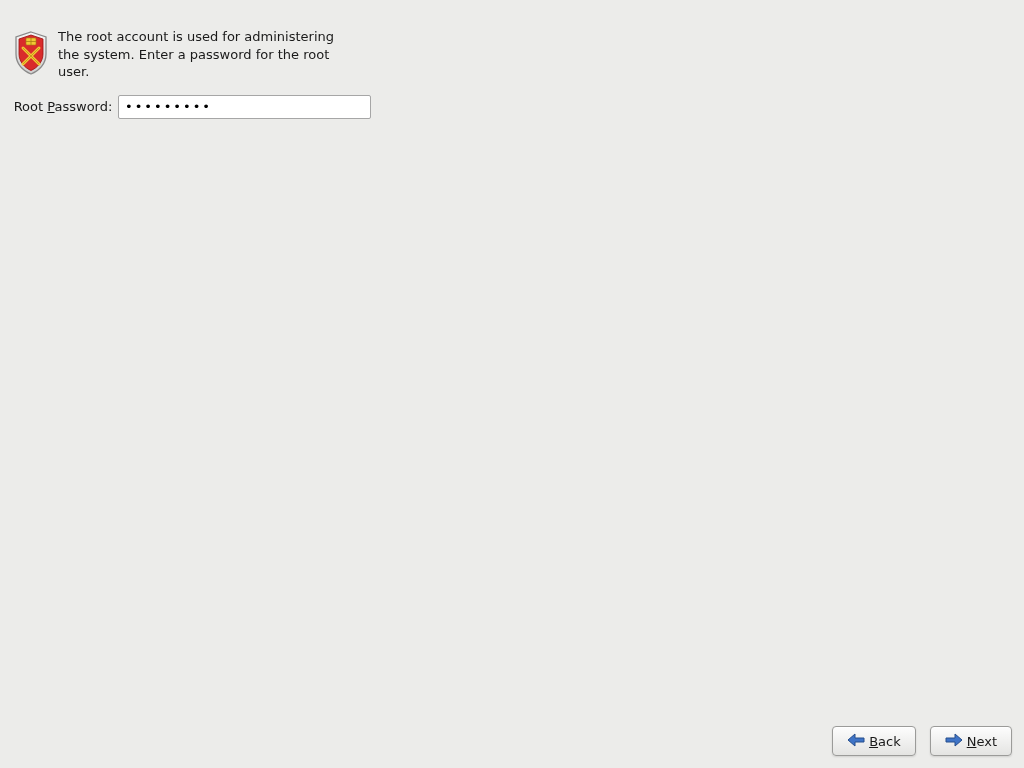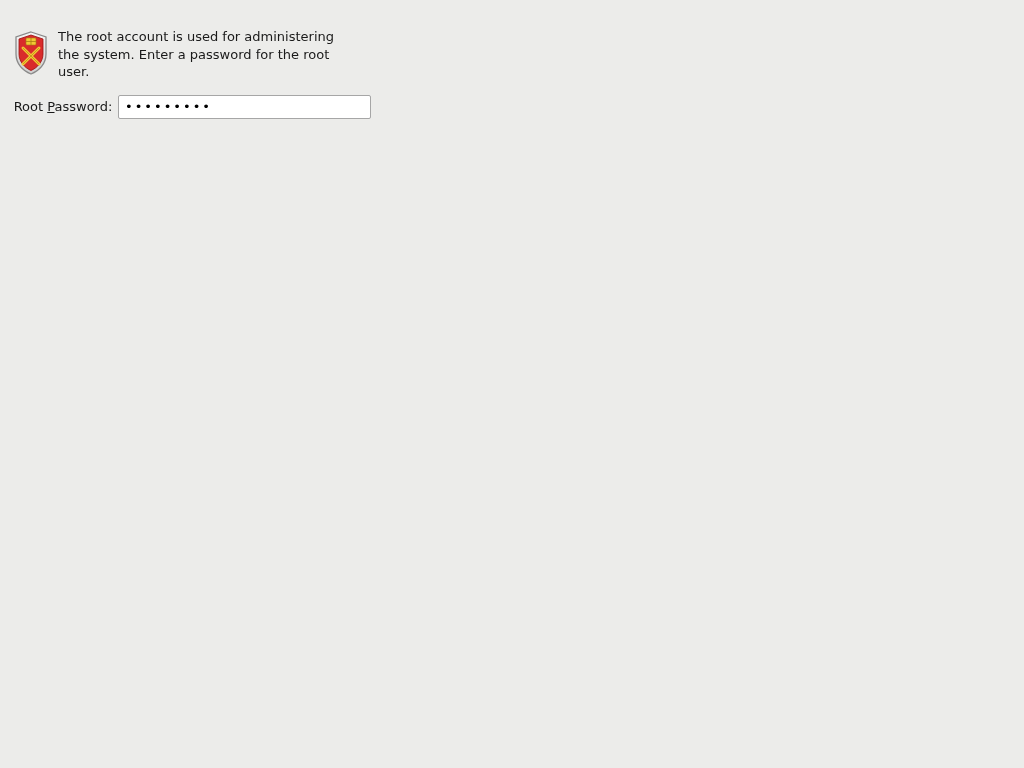--- a/index.html
+++ b/index.html
@@ -124,13 +124,31 @@
     <div class="form-row">
       <div class="form-label">
         <span>Root </span><span class="ul">P</span><span>assword:</span>
       </div>
       <input type="password" value="•••••••••" style="">
     </div>
 
 
   </div>
 
+  <div class="footer">
+    <button class="btn">
+      <span>
+        <svg width="18" height="14" viewBox="0 0 18 14">
+          <path d="M8 1 L1 7 L8 13 L8 9 L17 9 L17 5 L8 5 Z" fill="#3f74c7" stroke="#274e8c" stroke-width="1" stroke-linejoin="round"></path>
+        </svg>
+      </span>
+      <span><span class="ul">B</span><span>ack</span></span>
+    </button>
+    <button class="btn">
+      <span>
+        <svg width="18" height="14" viewBox="0 0 18 14">
+          <path d="M10 1 L17 7 L10 13 L10 9 L1 9 L1 5 L10 5 Z" fill="#3f74c7" stroke="#274e8c" stroke-width="1" stroke-linejoin="round"></path>
+        </svg>
+      </span>
+      <span><span class="ul">N</span><span>ext</span></span>
+    </button>
+  </div>
 </div>
 
 </body></html>

